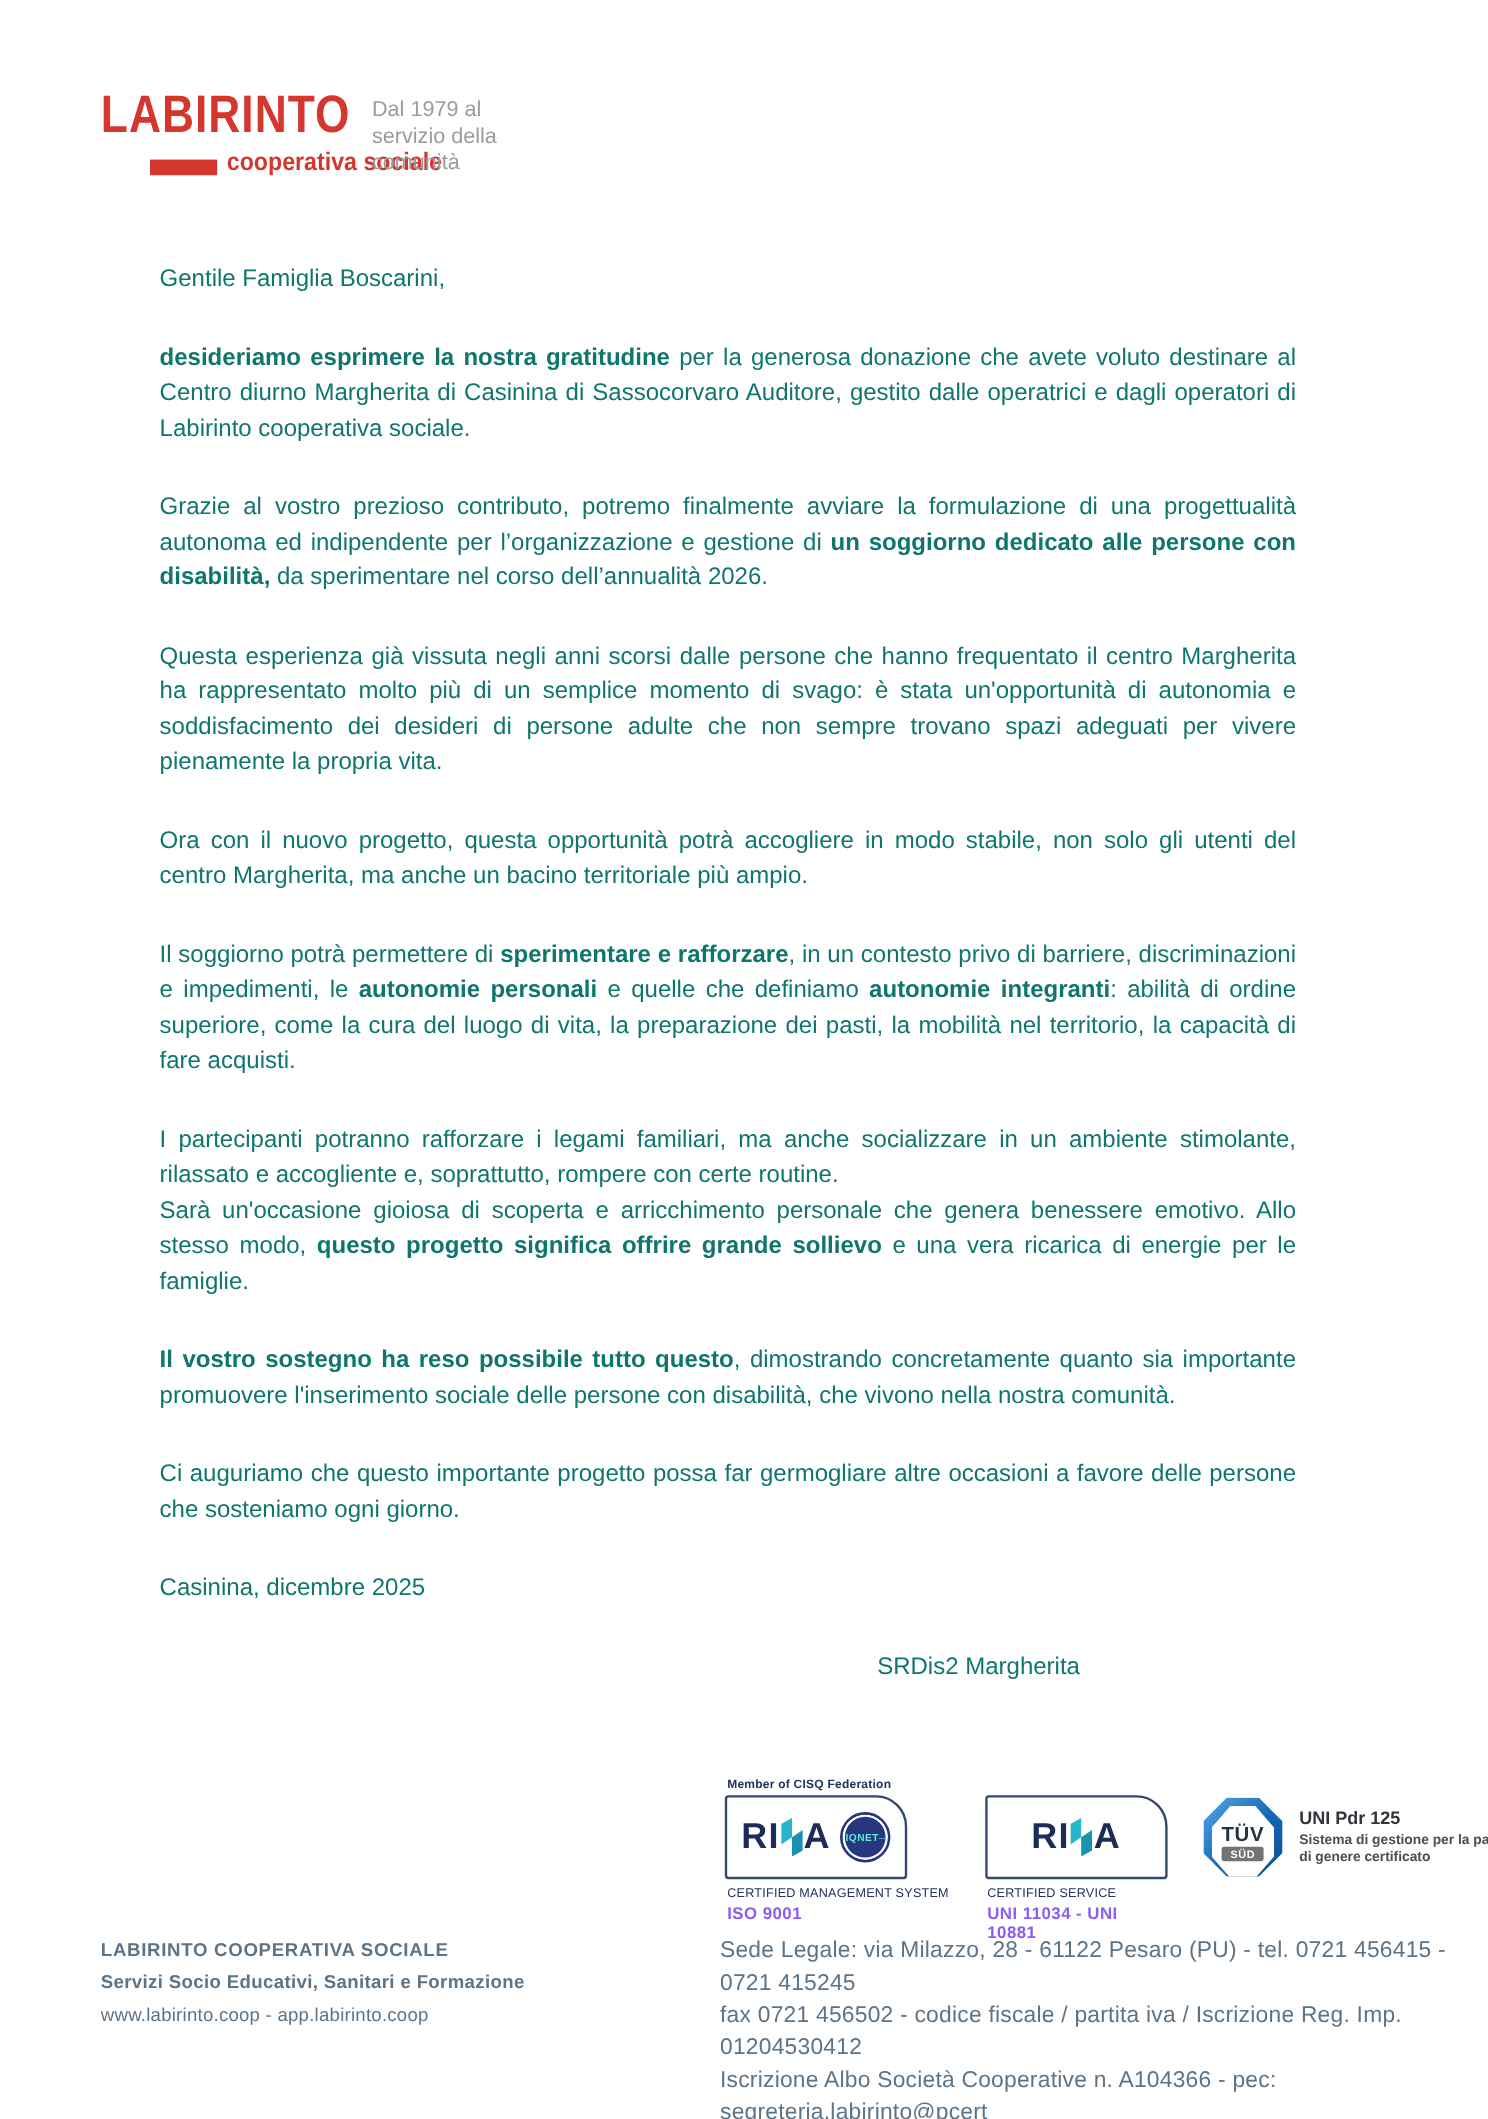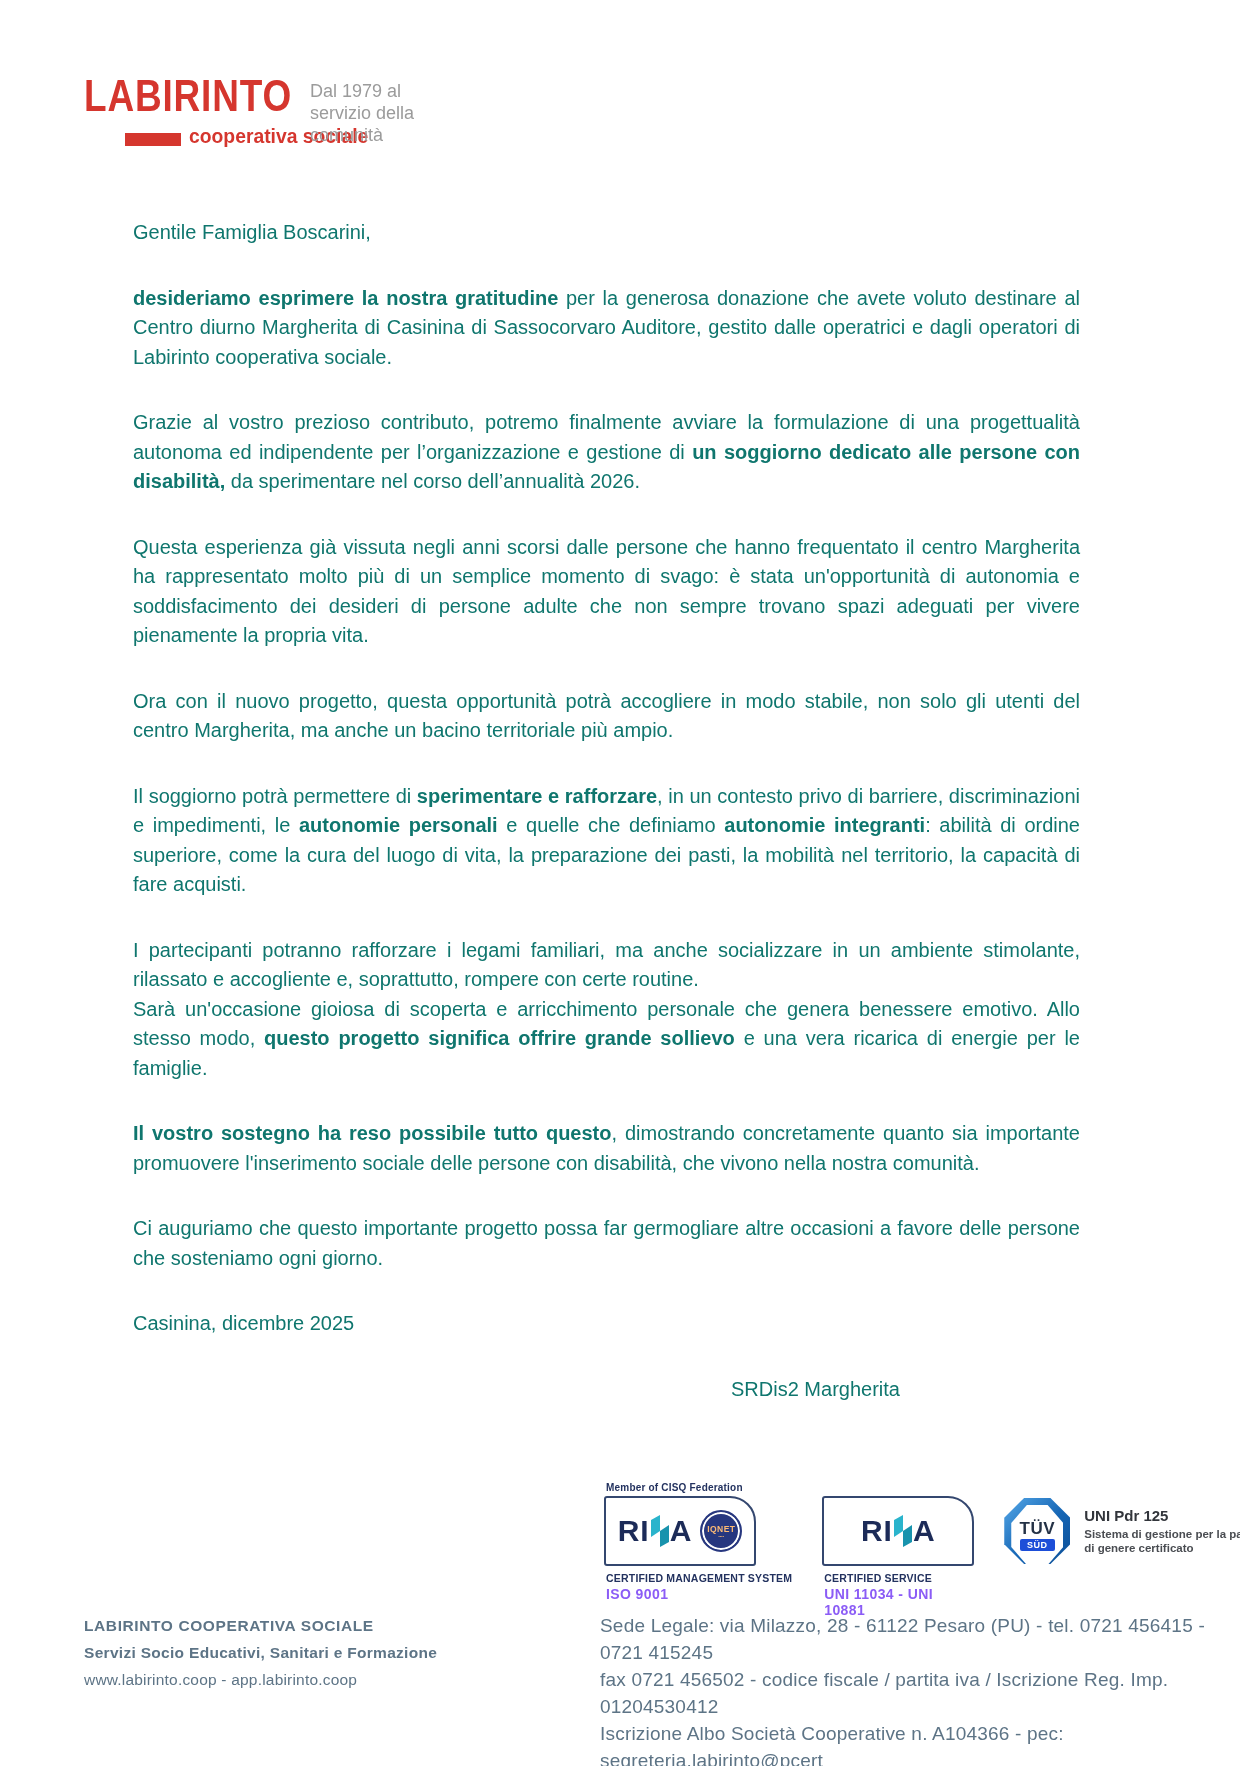--- a/index.html
+++ b/index.html
@@ -40,43 +40,43 @@
   .certs{position:absolute;left:604px;top:1482px;display:flex;align-items:flex-start;}
   .cert{margin-right:30px;}
   .cisq-label{font-size:10px;font-weight:bold;color:#23325f;margin:0 0 3px 2px;letter-spacing:.2px;}
   .cert-box{
     width:148px;height:66px;background:#fff;border:2px solid #34476f;
     border-radius:3px 26px 3px 3px;display:flex;align-items:center;justify-content:center;gap:8px;
   }
   .rina-word{display:flex;align-items:center;color:#1c2b58;font-weight:bold;font-size:30px;letter-spacing:1px;line-height:1;}
   .rina-word svg{margin:0 1px;}
   .iqnet-badge{
-    width:38px;height:38px;border-radius:50%;background:#27377f;color:#fdba74;
-    display:flex;flex-direction:column;align-items:center;justify-content:center;
+    width:38px;height:38px;border-radius:50%;background:#27377f;color:#5eead4;
+    display:flex;align-items:center;justify-content:center;
     border:2px solid #27377f;box-shadow:inset 0 0 0 2px #fff;
   }
   .iqnet-badge .iqnet-txt{font-size:8.5px;font-weight:bold;letter-spacing:.4px;}
   .iqnet-badge .iqnet-sub{font-size:4px;line-height:5px;opacity:.85;}
-  .cert-line1{font-size:10.5px;font-weight:bold;color:#23325f;margin:6px 0 2px 2px;letter-spacing:.2px;white-space:nowrap;}
+  .cert-line1{font-size:10.5px;font-weight:normal;color:#23325f;margin:6px 0 2px 2px;letter-spacing:.2px;white-space:nowrap;}
   .cert-line2{font-size:14px;font-weight:bold;color:#8b5cf6;margin-left:2px;letter-spacing:.4px;}
 
   .tuv-group{display:flex;align-items:center;margin-top:16px;}
   .tuv-oct{
     width:66px;height:66px;position:relative;
     clip-path:polygon(30% 0,70% 0,100% 30%,100% 70%,70% 100%,30% 100%,0 70%,0 30%);
     background:linear-gradient(135deg,#55a8e8 0%,#1565b4 55%,#0d4f96 100%);
   }
   .tuv-oct .tuv-inner{
     position:absolute;left:7px;top:7px;width:52px;height:60px;
     clip-path:polygon(30% 0,70% 0,100% 30%,100% 70%,70% 100%,30% 100%,0 70%,0 30%);
     background:#fff;display:flex;flex-direction:column;align-items:center;justify-content:center;
   }
   .tuv-word{font-size:17px;font-weight:bold;color:#243246;letter-spacing:.5px;line-height:17px;}
   .tuv-sud{
-    margin-top:2px;font-size:9px;font-weight:bold;color:#fff;background:#1d4ed8;
+    margin-top:2px;font-size:9px;font-weight:bold;color:#fff;background:#737373;
     padding:1px 7px;border-radius:2px;line-height:10px;letter-spacing:.5px;
   }
   .tuv-text{margin-left:14px;width:178px;}
   .tuv-title{font-size:15px;font-weight:bold;color:#32353b;margin-bottom:3px;}
   .tuv-subtitle{font-size:11.5px;line-height:14.5px;color:#4a4d52;font-weight:bold;}
 
   
   .footer-left{position:absolute;left:84px;top:1612px;color:#5d7486;}
   .footer-org{font-size:15.5px;font-weight:bold;letter-spacing:.6px;line-height:27px;}
   .footer-sub{font-size:15.5px;font-weight:bold;letter-spacing:.3px;line-height:27px;}

